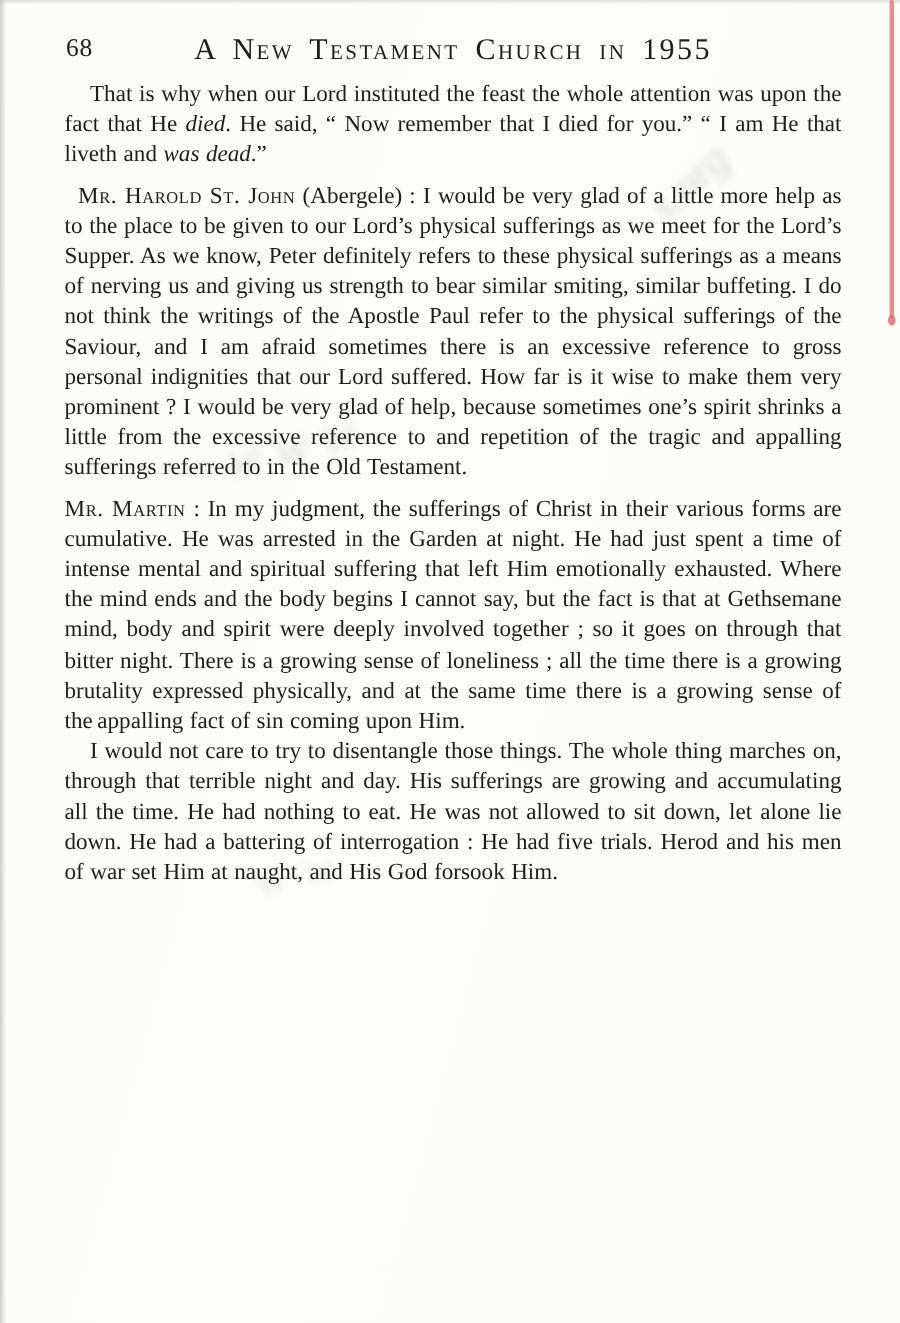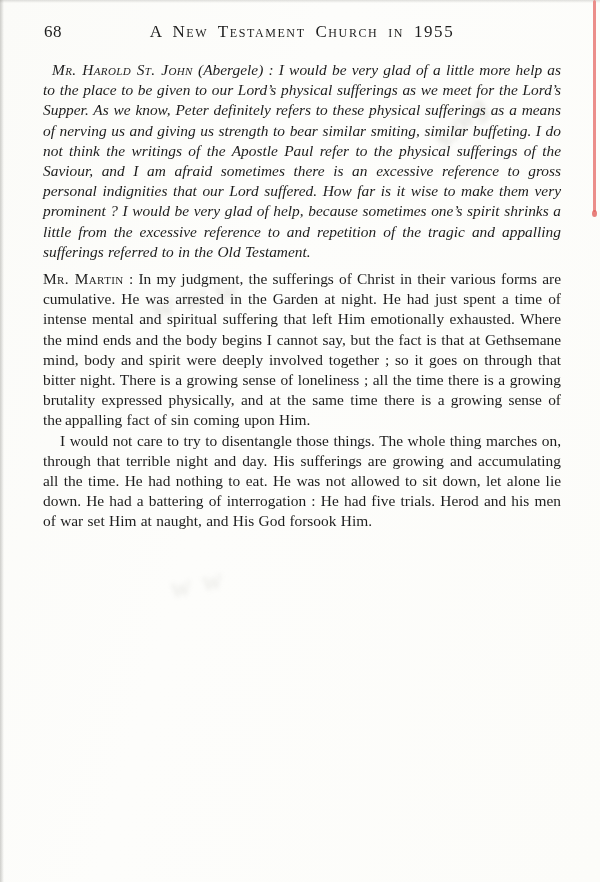--- a/index.html
+++ b/index.html
@@ -61,37 +61,37 @@
     position: absolute;
     left: 0;
     top: 0;
     font-size: 17px;
     letter-spacing: 0.5px;
   }
   .running-title {
     display: block;
     text-align: center;
     font-variant: small-caps;
-    font-size: 17px;
+    font-size: 20px;
     letter-spacing: 1.6px;
     word-spacing: 4px;
   }
   .text-body {
     position: absolute;
     top: 53px;
     left: 43px;
     right: 39px;
     text-align: justify;
     font-size: 15.4px;
     line-height: 20.2px;
     word-spacing: 0.5px;
   }
   .para { margin: 0; }
   .para.indent { text-indent: 17px; }
-  .para.small-indent { text-indent: 9px; font-style: italic; }
+  .para.small-indent { text-indent: 9px; }
   .para.gap { margin-top: 7px; }
   .it { font-style: italic; }
   .sc { font-variant: small-caps; letter-spacing: 0.4px; }
   .watermark {
     position: absolute;
     color: #b9b9b2;
     font-style: italic;
     pointer-events: none;
     filter: blur(2.5px);
     user-select: none;
@@ -134,17 +134,18 @@
 
   <div class="red-line"></div>
   <div class="red-dot"></div>
 
   <header class="page-header">
     <span class="page-num">68</span>
     <span class="running-title">A New Testament Church in 1955</span>
   </header>
 
   <main class="text-body" id="text-body">
+      <p class="para indent"><span class="">That is why when our Lord instituted the feast the whole attention was upon the fact that He </span><span class="it">died</span><span class="">.  He said, “ Now remember that I died for you.”  “ I am He that liveth and </span><span class="it">was dead</span><span class="">.”</span></p>
       <p class="para small-indent gap"><span class="sc">Mr. Harold St. John</span><span class=""> (Abergele) :  I would be very glad of a little more help as to the place to be given to our Lord’s physical sufferings as we meet for the Lord’s Supper.  As we know, Peter definitely refers to these physical sufferings as a means of nerving us and giving us strength to bear similar smiting, similar buffeting.  I do not think the writings of the Apostle Paul refer to the physical sufferings of the Saviour, and I am afraid sometimes there is an excessive reference to gross personal indignities that our Lord suffered.  How far is it wise to make them very prominent ?  I would be very glad of help, because sometimes one’s spirit shrinks a little from the excessive reference to and repetition of the tragic and appalling sufferings referred to in the Old Testament.</span></p>
       <p class="para gap"><span class="sc">Mr. Martin</span><span class=""> :  In my judgment, the sufferings of Christ in their various forms are cumulative.  He was arrested in the Garden at night.  He had just spent a time of intense mental and spiritual suffering that left Him emotionally exhausted.  Where the mind ends and the body begins I cannot say, but the fact is that at Gethsemane mind, body and spirit were deeply involved together ; so it goes on through that bitter night.  There is a growing sense of loneliness ; all the time there is a growing brutality expressed physically, and at the same time there is a growing sense of the appalling fact of sin coming upon Him.</span></p>
       <p class="para indent"><span class="">I would not care to try to disentangle those things.  The whole thing marches on, through that terrible night and day.  His sufferings are growing and accumulating all the time.  He had nothing to eat.  He was not allowed to sit down, let alone lie down.  He had a battering of interrogation : He had five trials.  Herod and his men of war set Him at naught, and His God forsook Him.</span></p>
     </main>
 </div>
 
 </body></html>

